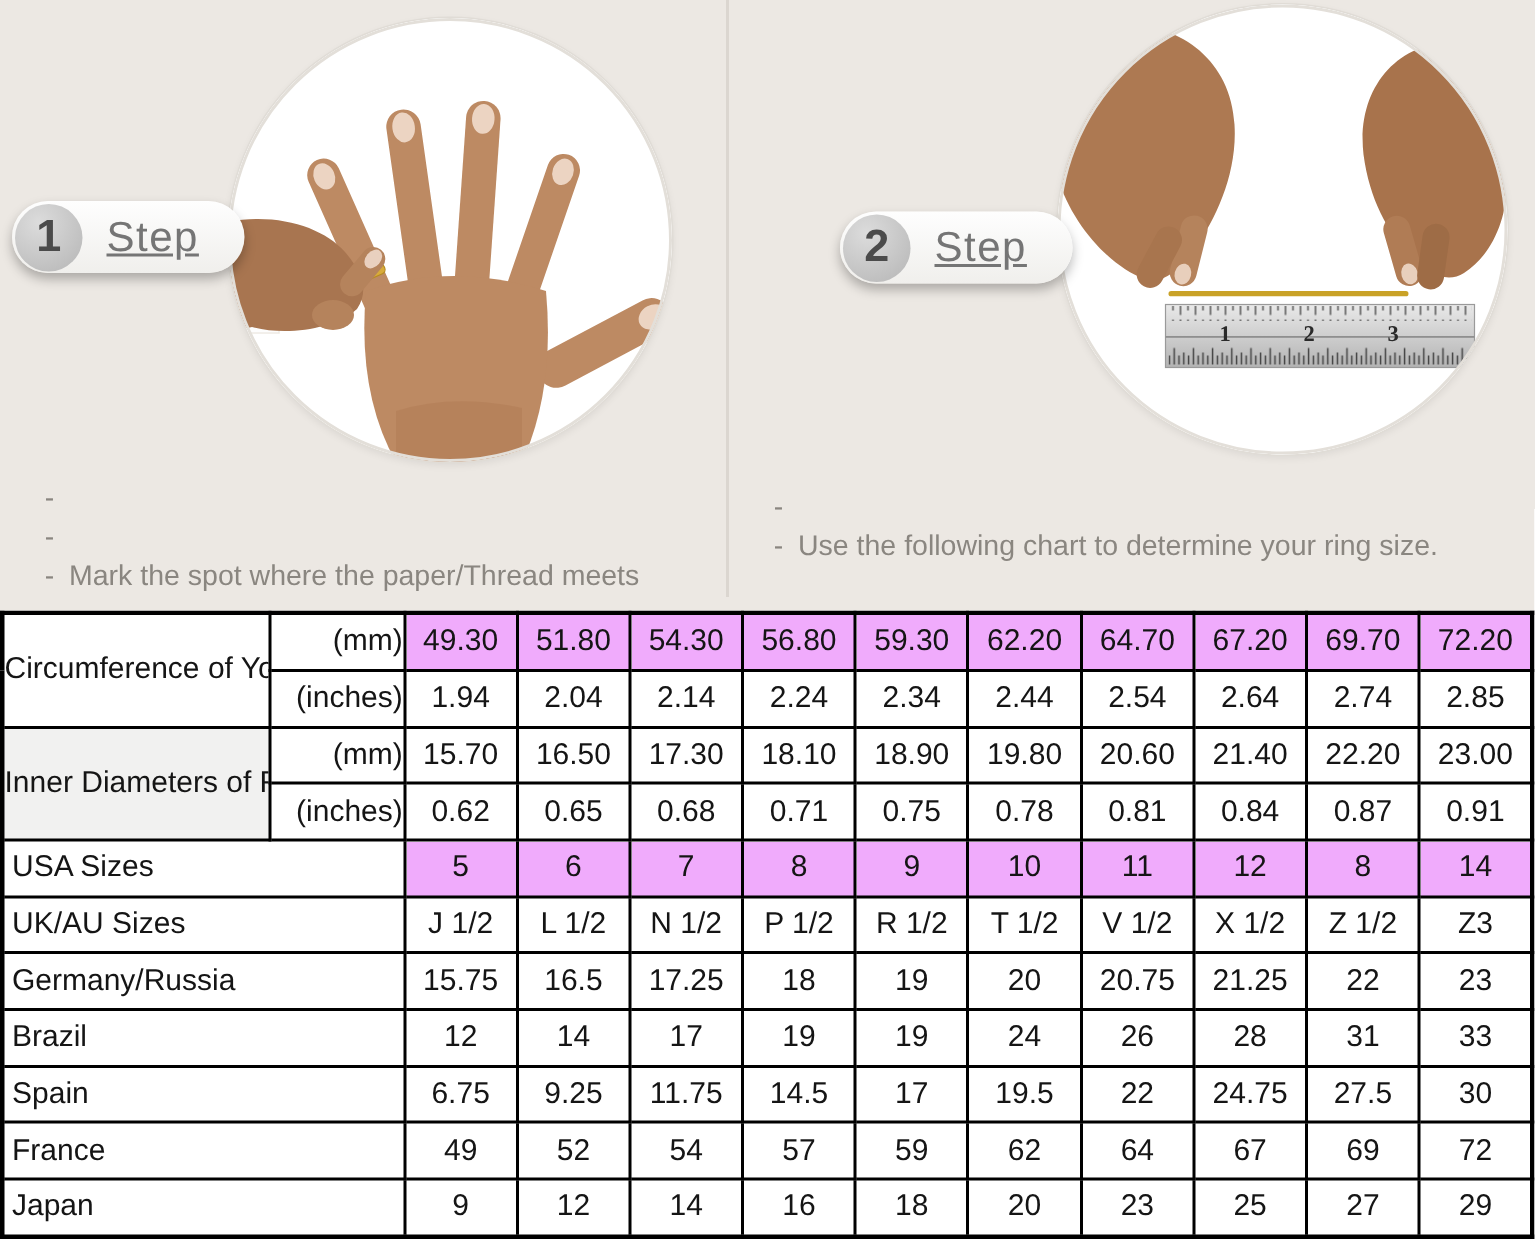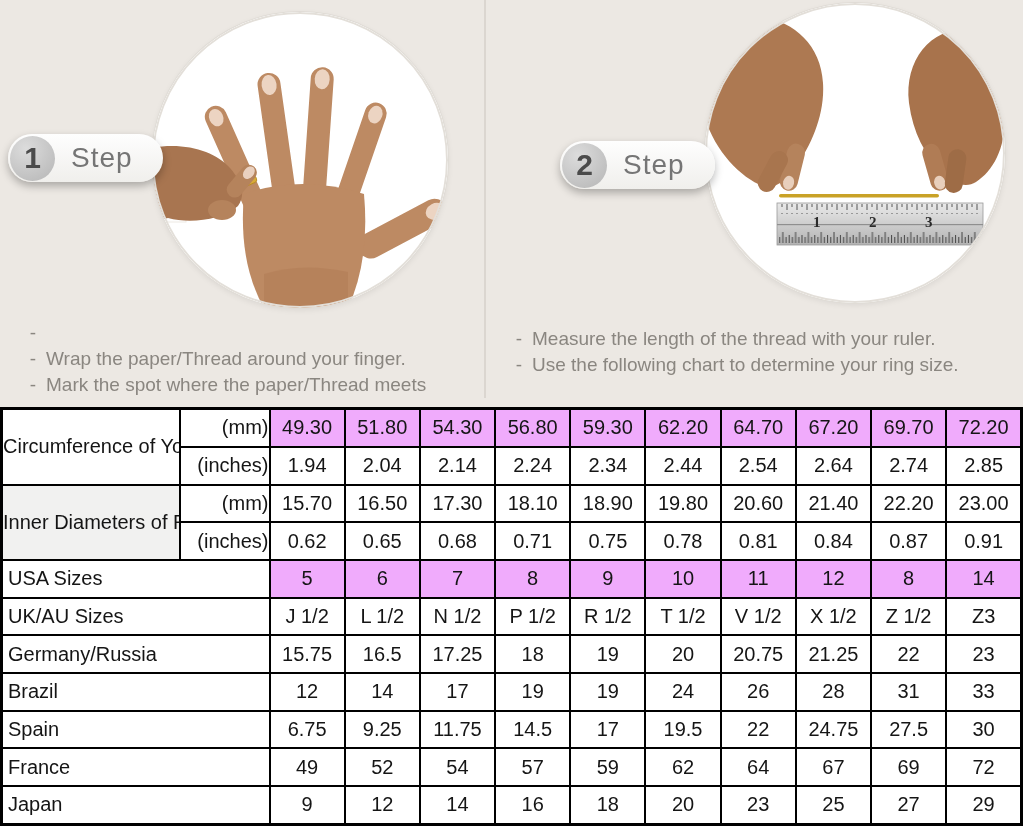--- a/index.html
+++ b/index.html
@@ -48,21 +48,21 @@
   }
   .badge-1 { left:8px;   top:134px; }
   .badge-2 { left:560px; top:141px; }
   .step-circle {
     width:45px; height:45px; border-radius:50%;
     background:radial-gradient(circle at 35% 28%, #dcdcdc, #b5b5b5);
     display:flex; align-items:center; justify-content:center;
     font-size:30px; font-weight:bold; color:#4b4b4b;
   }
   .step-label {
-    font-size:28px; color:#757575; letter-spacing:1px;
+    font-size:28px; color:#757575; letter-spacing:1px;text-decoration:underline;
   }
 
   .instructions {
     position:absolute;
     list-style:none;
     color:#8a8680;
     font-size:19px;
     line-height:26px;
   }
   .inst-1 { left:20px;  top:320px; }
@@ -218,31 +218,29 @@
     <div class="step-circle">2</div>
     <div class="step-label">Step</div>
   </div>
 
   <ul class="instructions inst-1">
       <li>
         <span class="dash">-</span>
       </li>
       <li>
         <span class="dash">-</span>
-        <span>Wrap the paper/Thread around your finger.</span>
       </li>
       <li>
         <span class="dash">-</span>
         <span>Mark the spot where the paper/Thread meets</span>
       </li>
     </ul>
   <ul class="instructions inst-2">
       <li>
         <span class="dash">-</span>
-        <span>Measure the length of the thread with your ruler.</span>
       </li>
       <li>
         <span class="dash">-</span>
         <span>Use the following chart to determine your ring size.</span>
       </li>
     </ul>
 </div>
 
 <table class="chart">
   <colgroup>

